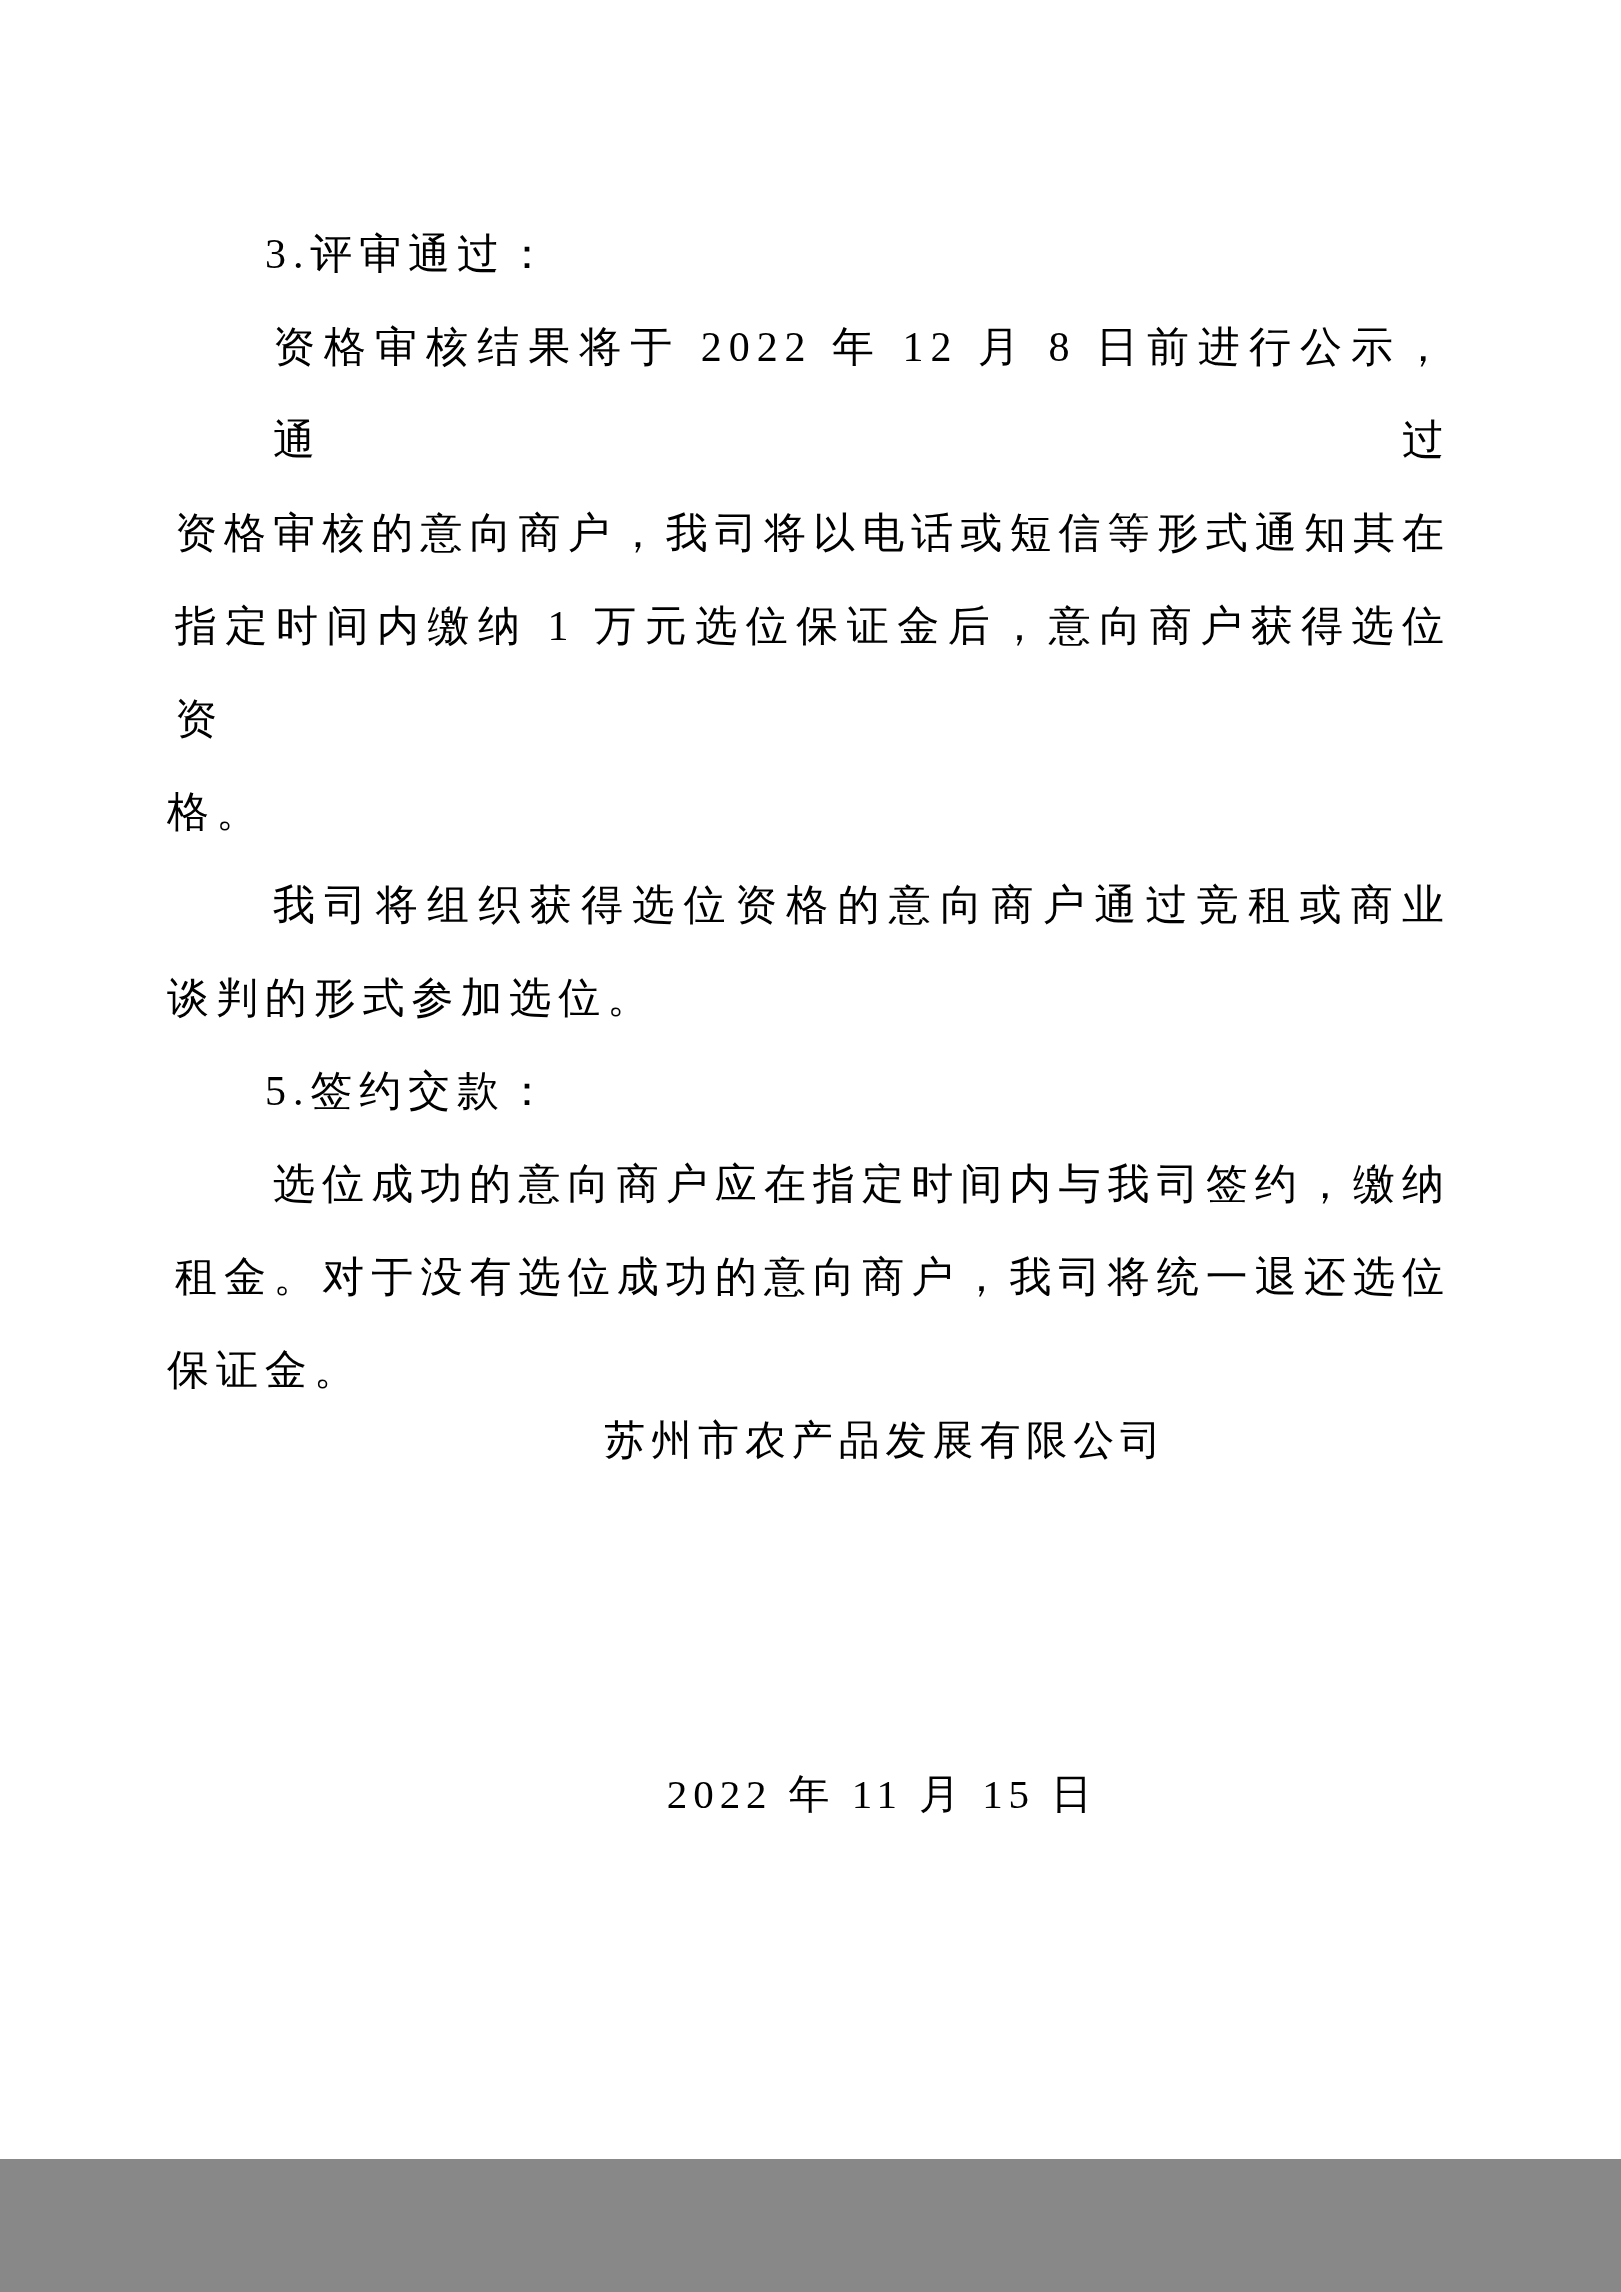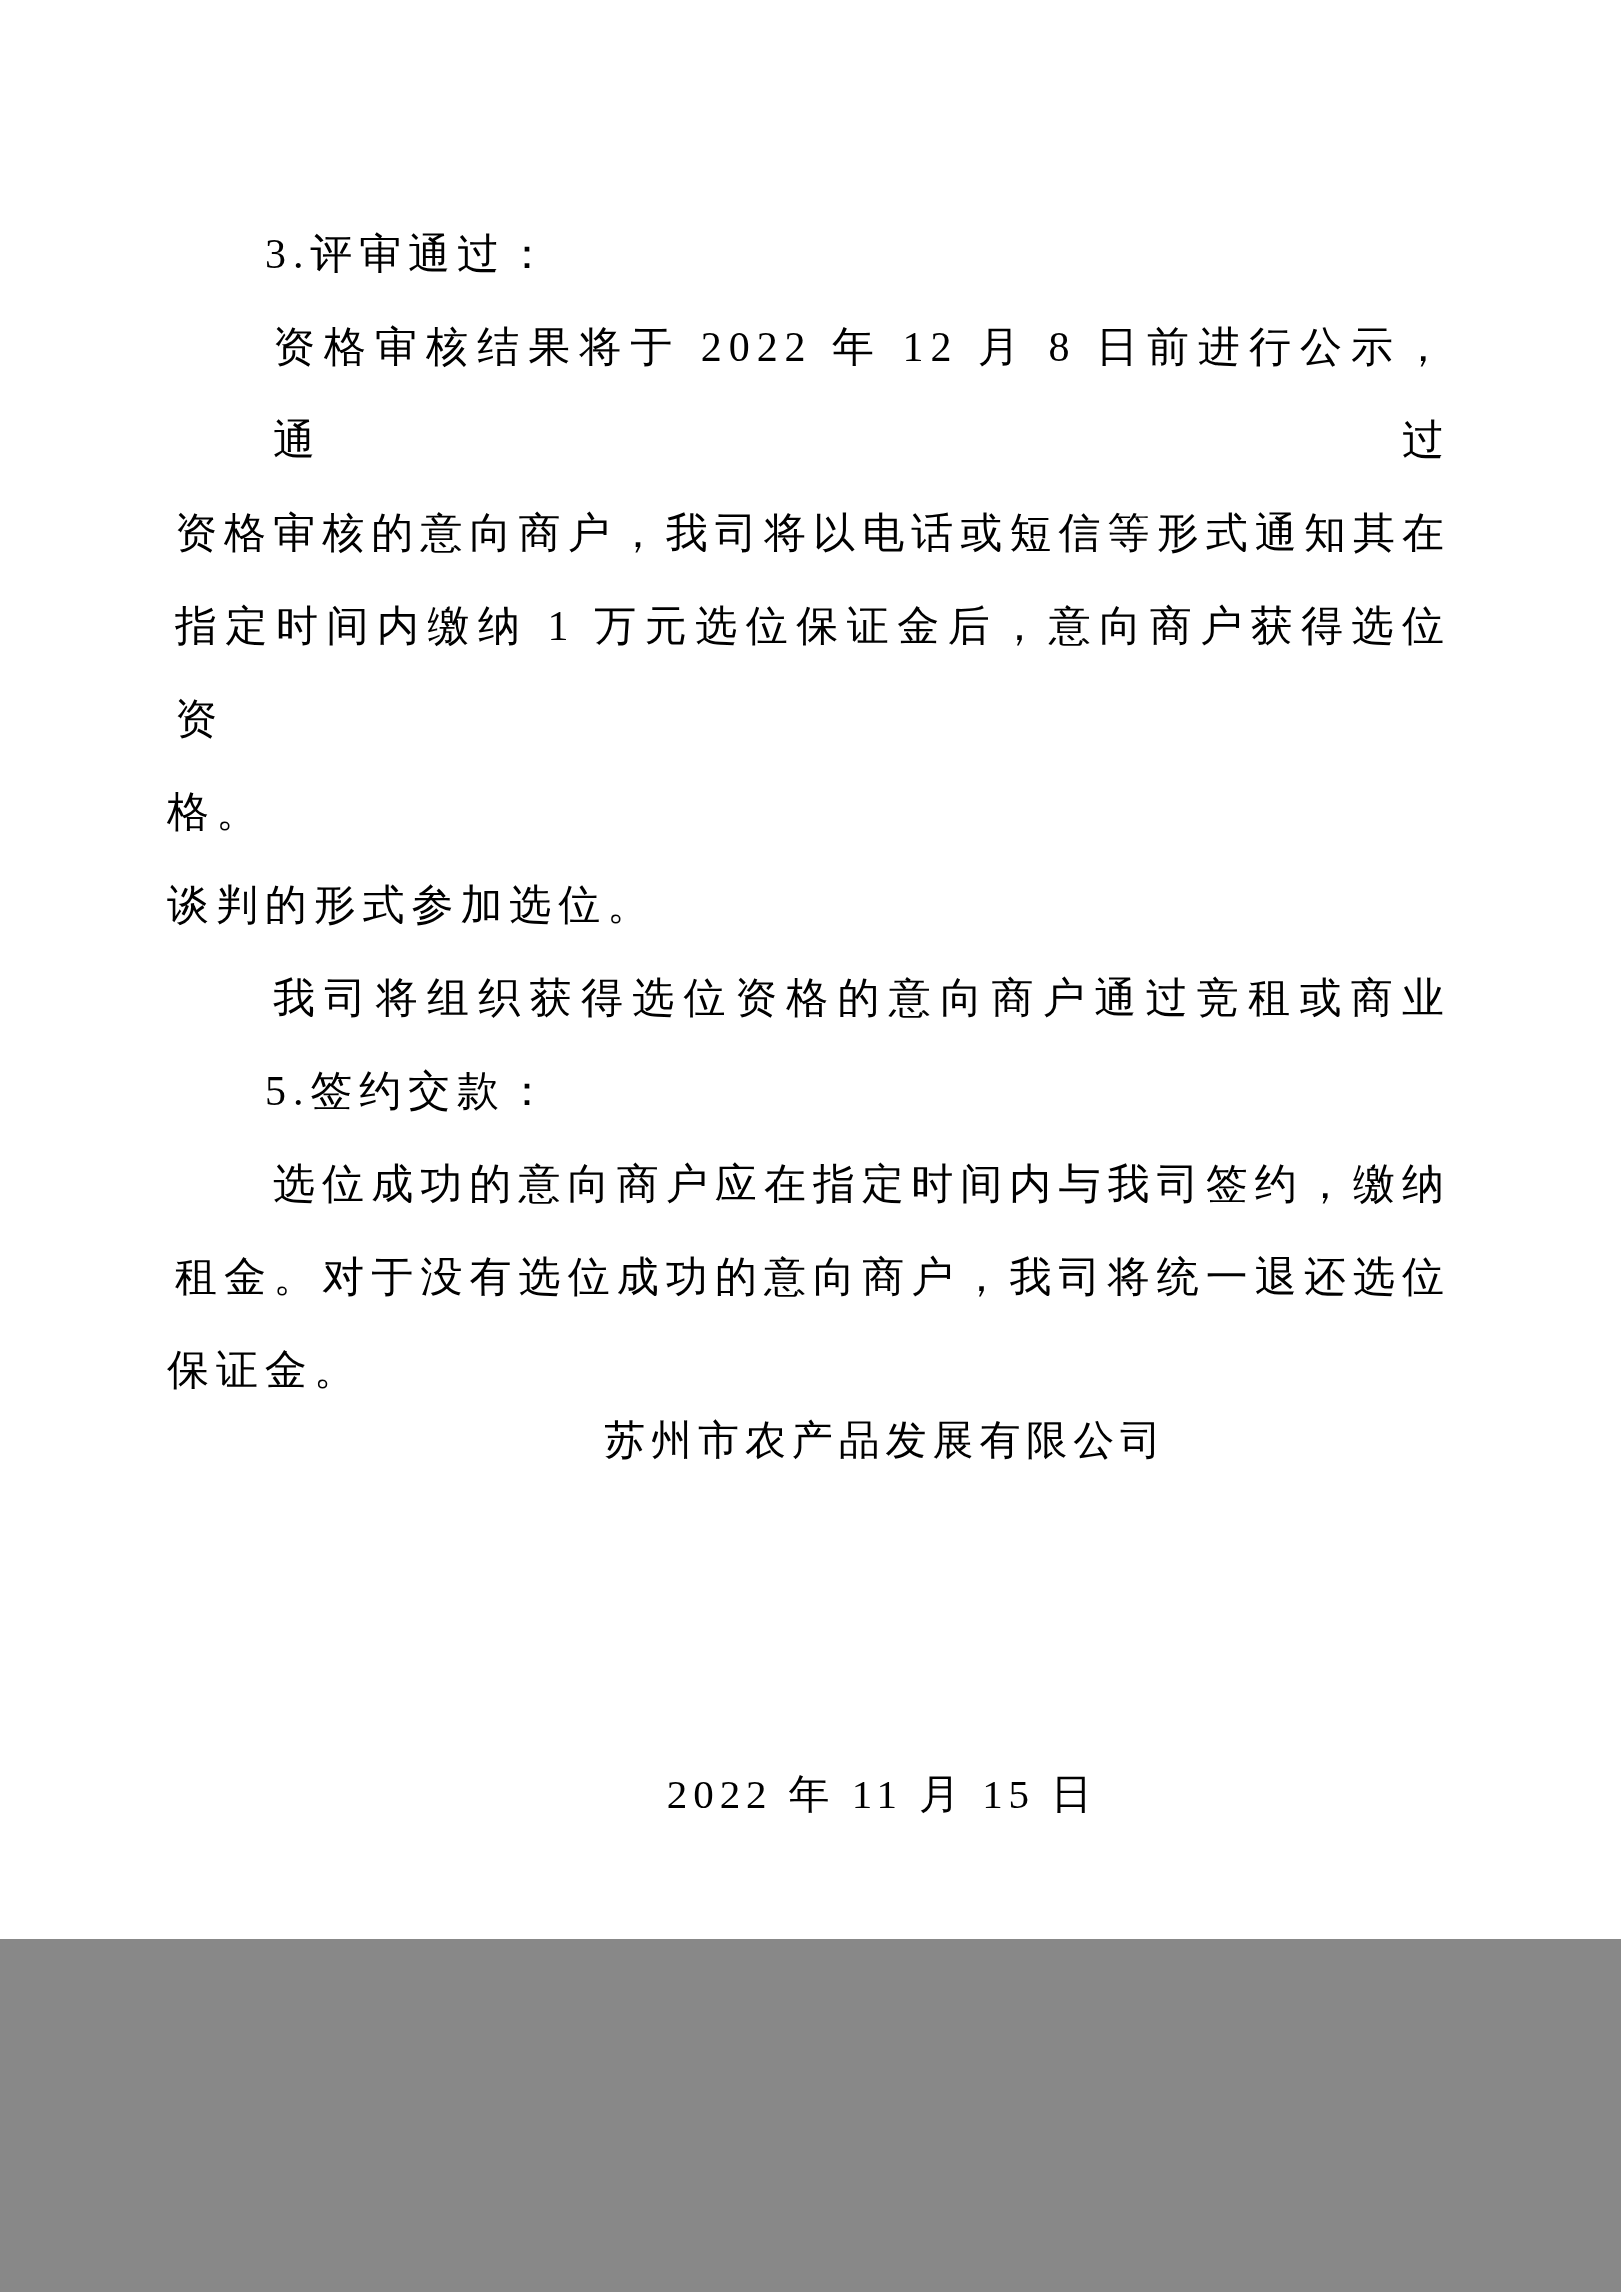--- a/index.html
+++ b/index.html
@@ -3,21 +3,21 @@
 <meta charset="utf-8">
 <style>
   html, body {
     margin: 0;
     padding: 0;
     background: #888;
   }
   .page {
     position: relative;
     width: 1621px;
-    height: 1939px;
+    height: 2159px;
     margin: 0 auto;
     background: #ffffff;
     color: #000000;
     font-family: "Liberation Serif", "DejaVu Serif", serif;
     overflow: hidden;
   }
   .content {
     position: absolute;
     left: 167px;
     top: 208px;
@@ -56,22 +56,22 @@
 </head>
 <body>
 
 <div class="page">
   <div class="content">
     <div class="bodyline indent">3.评审通过：</div>
     <div class="bodyline indent fill">资格审核结果将于 2022 年 12 月 8 日前进行公示，通过</div>
     <div class="bodyline fill">资格审核的意向商户，我司将以电话或短信等形式通知其在</div>
     <div class="bodyline fill">指定时间内缴纳 1 万元选位保证金后，意向商户获得选位资</div>
     <div class="bodyline">格。</div>
+    <div class="bodyline indent fill">我司将组织获得选位资格的意向商户通过竞租或商业</div>
     <div class="bodyline">谈判的形式参加选位。</div>
-    <div class="bodyline indent fill">我司将组织获得选位资格的意向商户通过竞租或商业</div>
     <div class="bodyline indent">5.签约交款：</div>
     <div class="bodyline indent fill">选位成功的意向商户应在指定时间内与我司签约，缴纳</div>
     <div class="bodyline fill">租金。对于没有选位成功的意向商户，我司将统一退还选位</div>
     <div class="bodyline">保证金。</div>
   </div>
 
   <div class="sigblock sig1">苏州市农产品发展有限公司</div>
   <div class="sigblock docdate">2022 年 11 月 15 日</div>
 </div>
 

